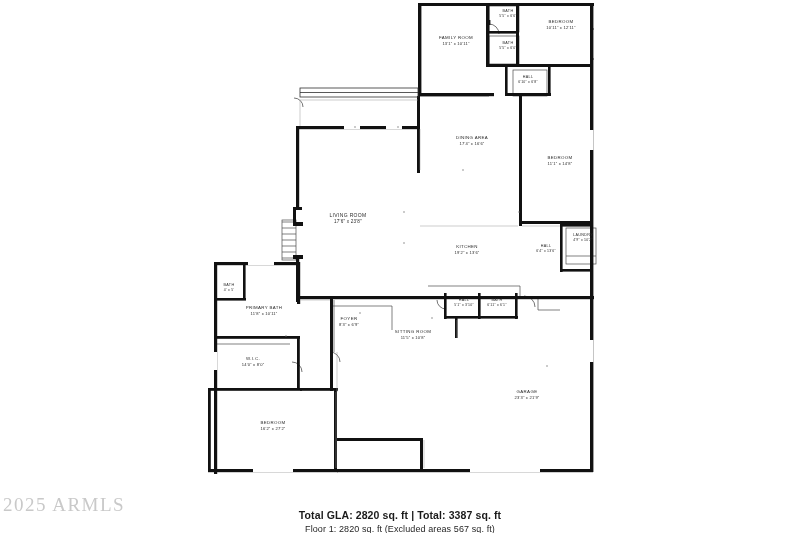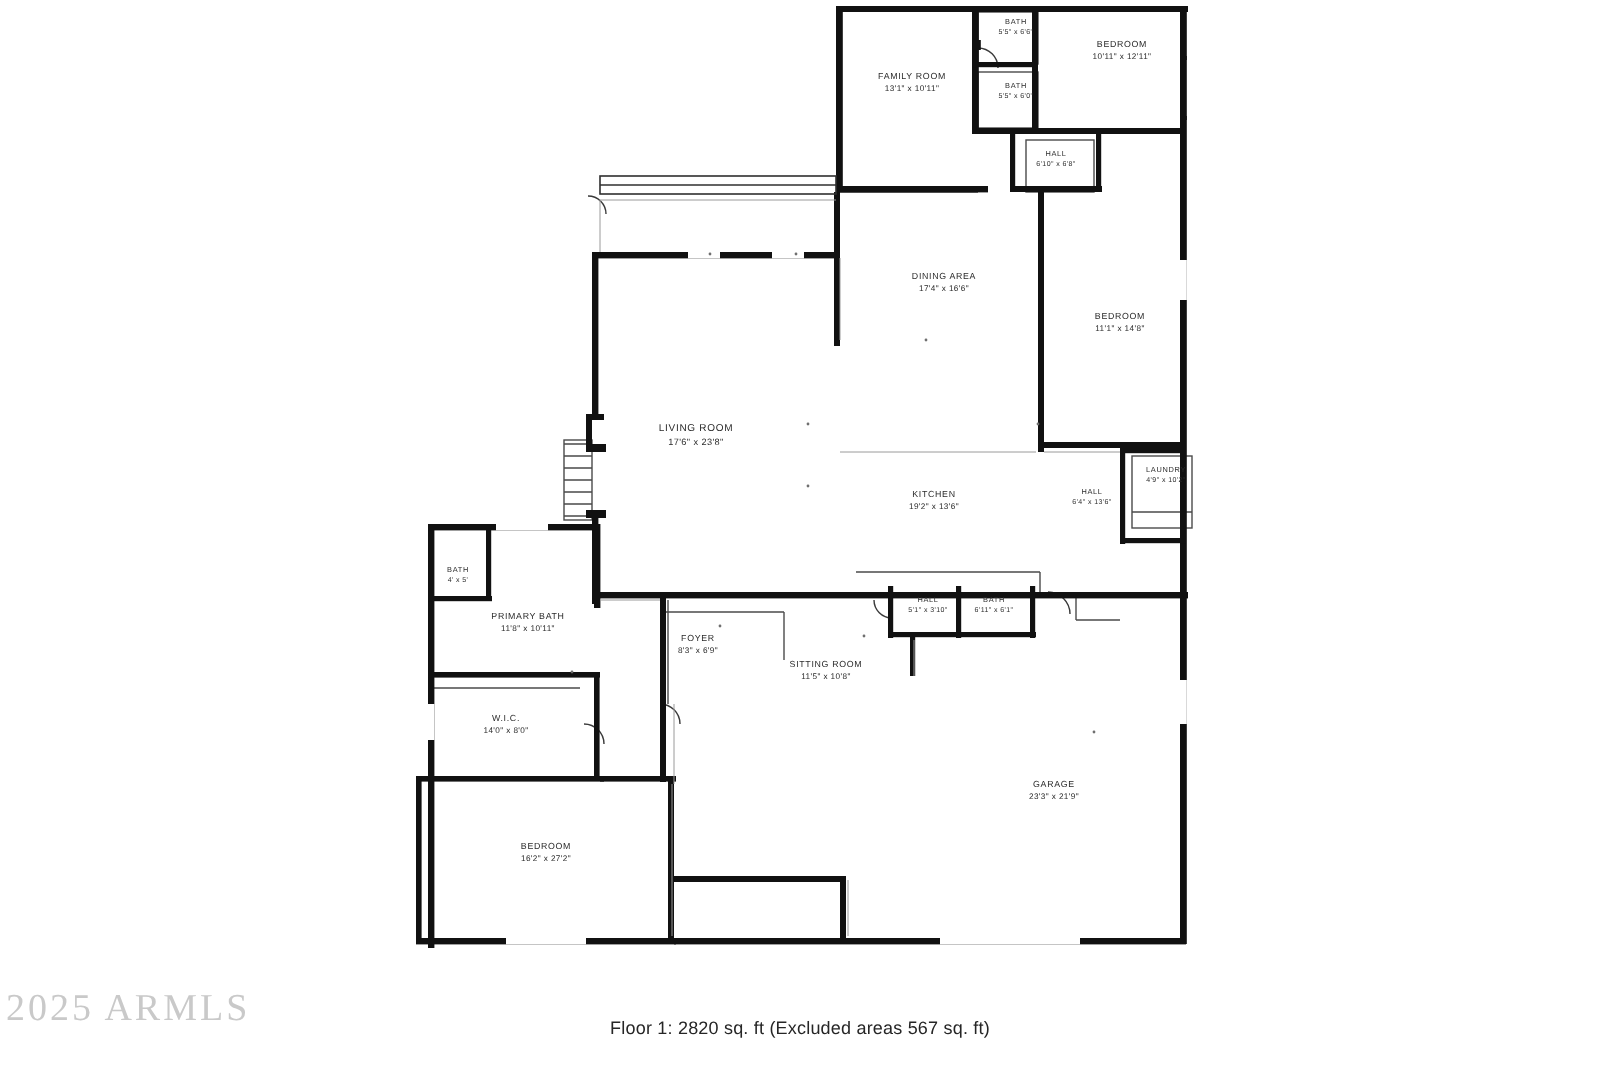--- a/index.html
+++ b/index.html
@@ -372,16 +372,17 @@
 
     <div class="room-label" style="left:273px; top:426px;">
       <span class="rname">BEDROOM</span>
       <span class="rdim">16'2" x 27'2"</span>
     </div>
   </div>
 
   <div id="watermark">2025 ARMLS</div>
 
   <div id="footer-summary">
+    <div class="total-line">Total GLA: 2820 sq. ft  |  Total: 3387 sq. ft</div>
     <div class="detail-line">Floor 1: 2820 sq. ft (Excluded areas 567 sq. ft)</div>
   </div>
 
 </div>
 
 </body></html>

